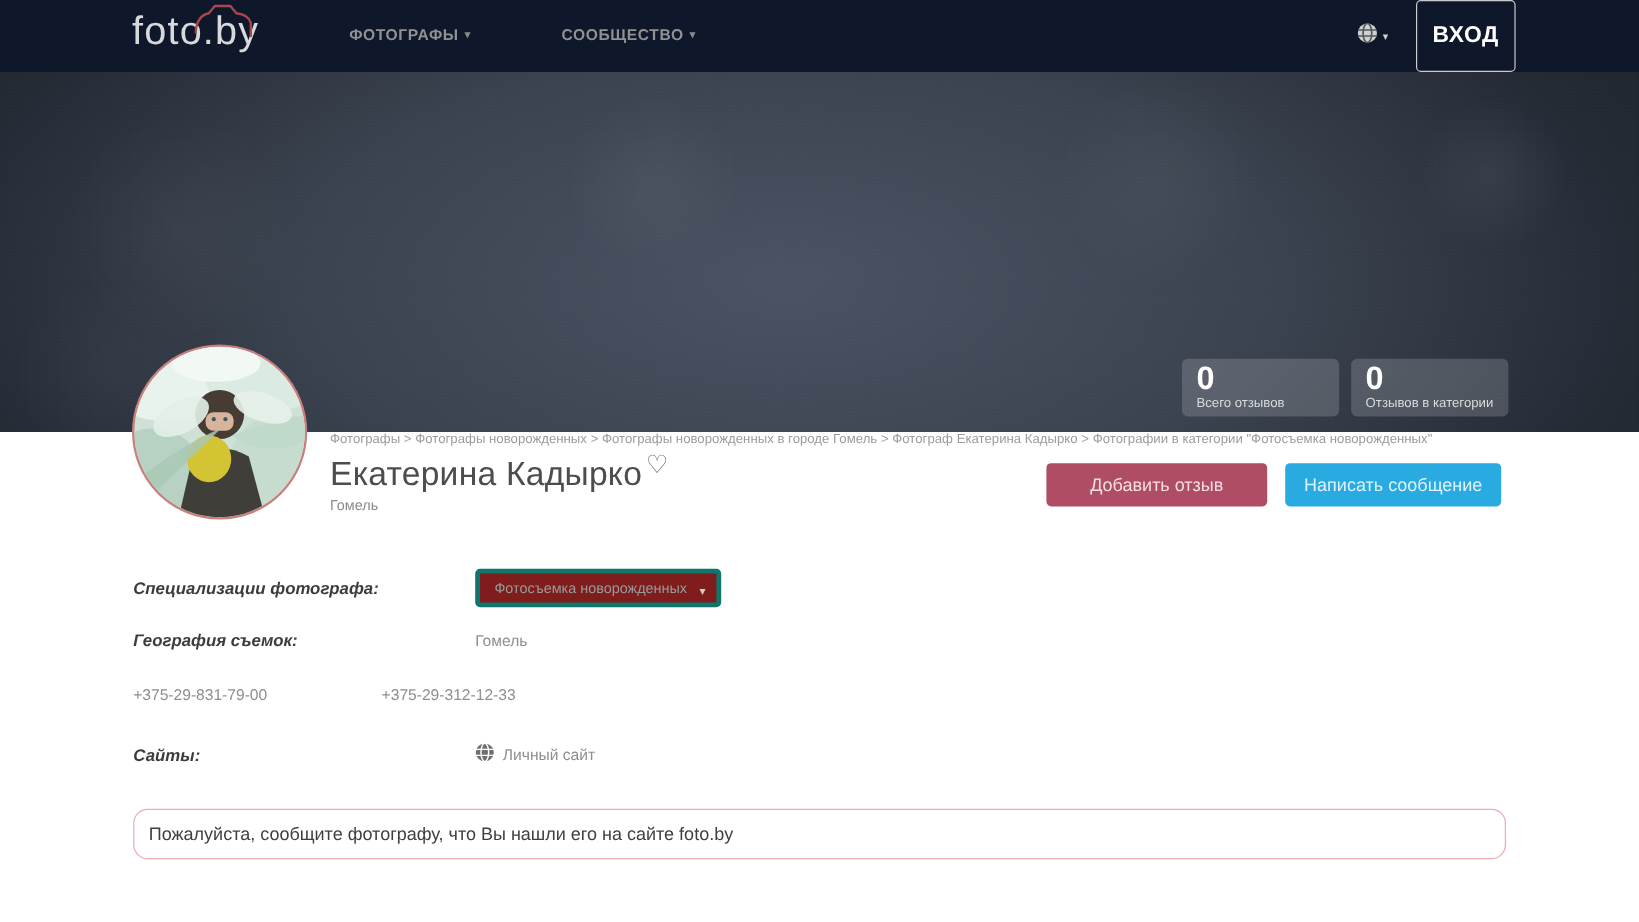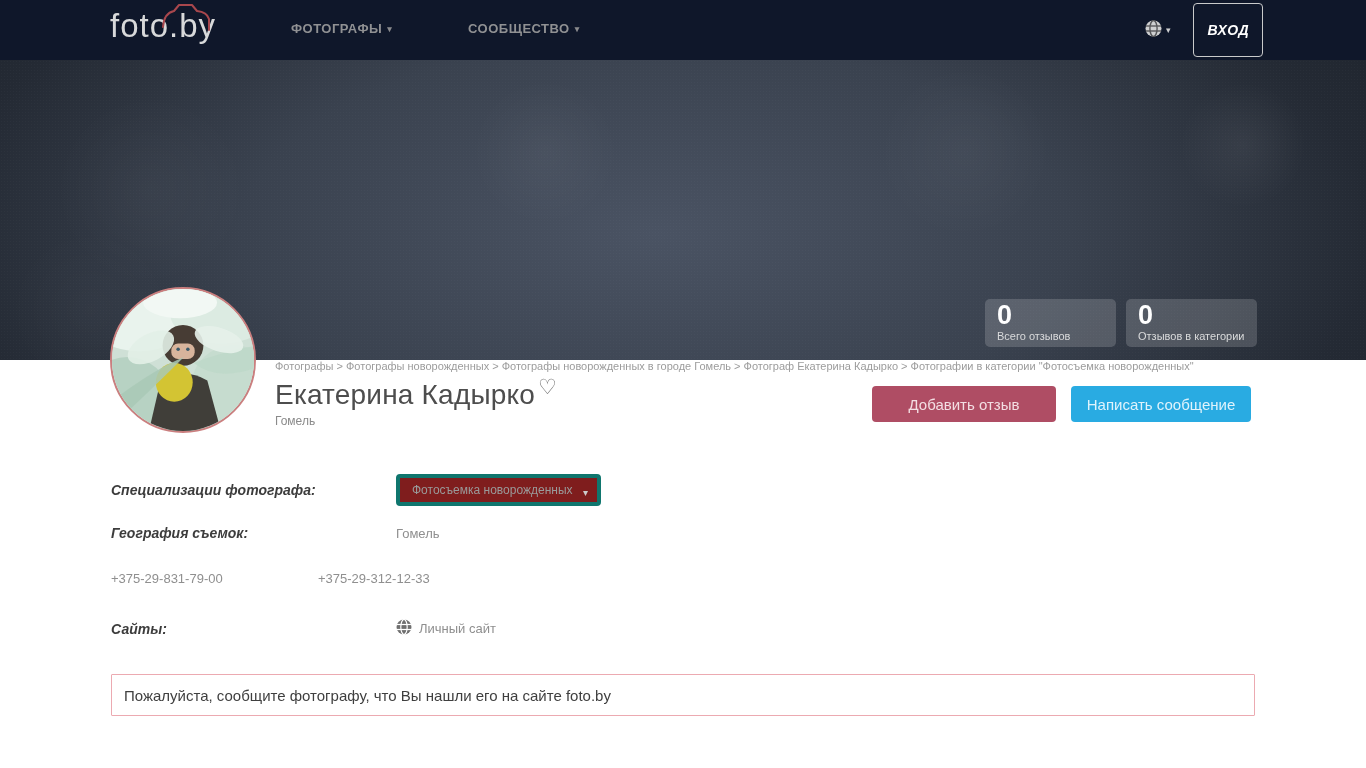--- a/index.html
+++ b/index.html
@@ -10,21 +10,21 @@
   .navbar { position:relative; height:60px; background:#0f172a; }
   .logo { position:absolute; left:110px; top:7px; font-size:33px; color:#d8d9da; letter-spacing:1px; cursor:pointer; }
   .logo .cam { position:absolute; left:52px; top:-4px; }
   .nav-item { position:absolute; top:21px; font-size:13px; font-weight:bold; letter-spacing:.5px; color:#909193; cursor:pointer; display:flex; align-items:center; gap:5px; }
   .nav-item .caret { font-size:9px; color:#8a8b8d; }
   .nav-item-1 { left:291px; }
   .nav-item-2 { left:468px; }
   .nav-right { position:absolute; right:103px; top:0; height:60px; display:flex; align-items:center; gap:9px; }
   .lang { display:flex; align-items:center; gap:4px; margin-right:14px; cursor:pointer; }
   .lang .caret { font-size:9px; color:#cfd0d1; }
-  .nav-btn { background:transparent; border:1px solid #c9cacb; border-radius:4px; color:#ffffff; font-family:"Liberation Sans",sans-serif; font-size:14px; font-weight:bold; letter-spacing:.5px; padding:18px 13px; cursor:pointer;font-style:italic; }
+  .nav-btn { background:transparent; border:1px solid #c9cacb; border-radius:4px; color:#ffffff; font-family:"Liberation Sans",sans-serif; font-size:19px; font-weight:bold; letter-spacing:.5px; padding:18px 13px; cursor:pointer; }
 
   
   .hero { position:relative; height:300px;
     background:
       radial-gradient(circle 62px at 1243px 85px, rgba(255,255,255,0.055), transparent 63px),
       radial-gradient(circle 72px at 545px 92px, rgba(255,255,255,0.04), transparent 73px),
       radial-gradient(circle 85px at 965px 92px, rgba(255,255,255,0.035), transparent 86px),
       radial-gradient(circle 95px at 150px 130px, rgba(255,255,255,0.03), transparent 96px),
       radial-gradient(circle 80px at 90px 250px, rgba(255,255,255,0.025), transparent 81px),
       radial-gradient(ellipse 920px 430px at 48% 58%, #4a5363 0%, #3a424f 45%, #242a34 78%, #1c222a 100%);
@@ -71,21 +71,21 @@
     background:#7f1d1d; display:flex; align-items:center; padding:0 26px 0 12px; cursor:pointer; }
   .select .sel-text { font-size:12px; color:#9a9a9a; white-space:nowrap; }
   .select .caret { position:absolute; right:9px; top:9px; font-size:10px; color:#cccccc; }
 
   .bullet { color:#8f8f8f; margin-right:12px; font-size:12px; }
   .price { margin-left:auto; padding-right:17px; font-size:13px; color:#8f8f8f; }
   .phone { display:inline-block; width:207px; font-size:13px; color:#8f8f8f; }
   .site-link { display:flex; align-items:center; gap:7px; cursor:pointer; font-size:13px; color:#8e8e8e; }
 
   
-  .notice { margin-top:36px; width:1144px; height:42px; border:1px solid #ecaab1; border-radius:1px;
+  .notice { margin-top:36px; width:1144px; height:42px; border:1px solid #ecaab1; border-radius:12px;
     background:#fff; display:flex; align-items:center; padding-left:12px; font-size:15px; color:#3f3f3f; }
 </style>
 </head>
 <body>
 
 <div class="navbar">
   <div class="logo">
     <span>foto.by</span>
     <span class="cam">
       <svg width="56" height="30" viewBox="0 0 56 30">

